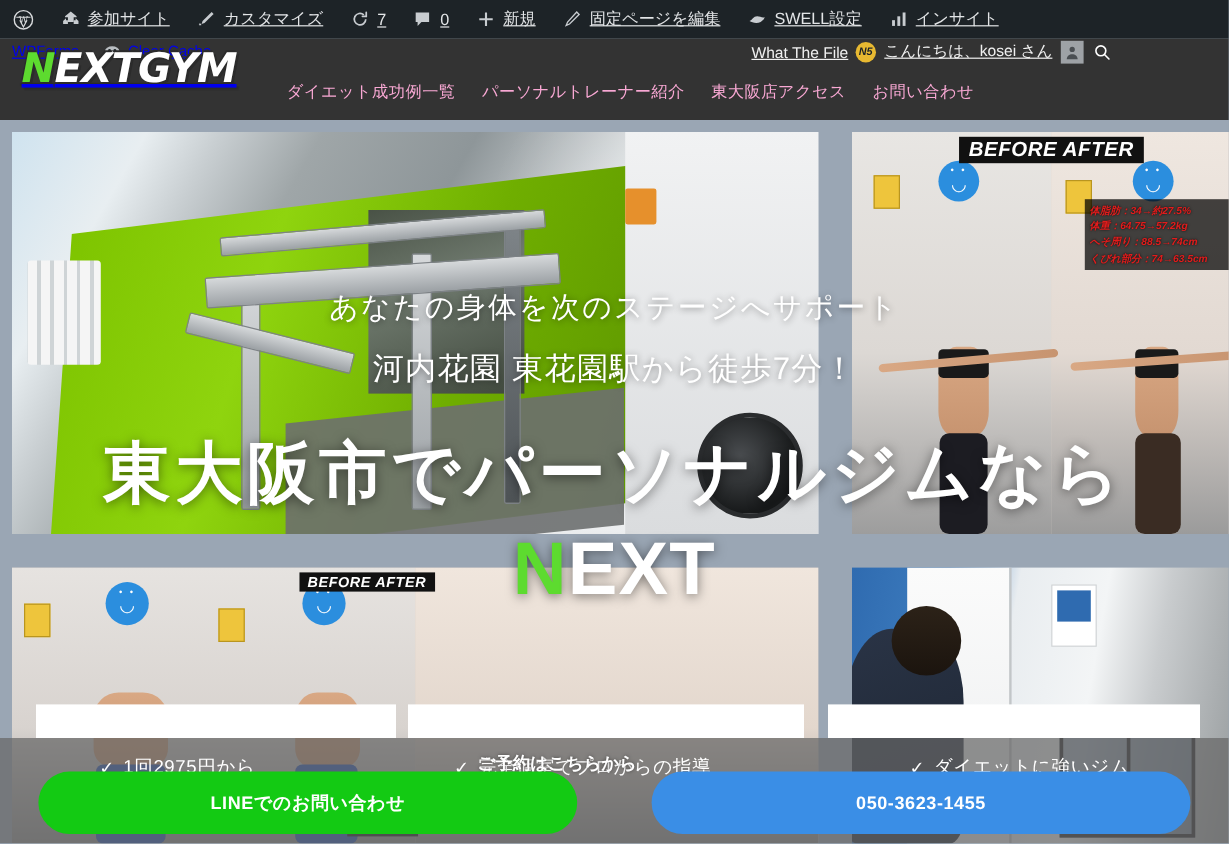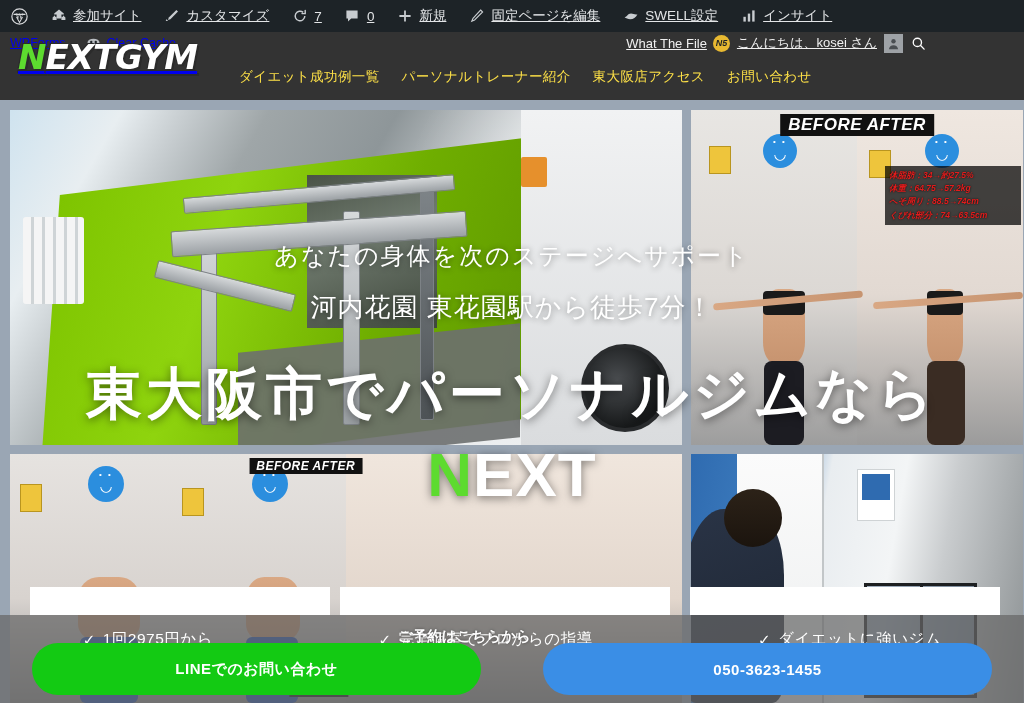--- a/index.html
+++ b/index.html
@@ -51,36 +51,36 @@
     text-shadow: 2px 2px 0 #2b2b2b, -1px -1px 0 #2b2b2b;
   }
   .logo .n{ color:#5ddb2f; }
   .logo .rest{ color:#ffffff; }
 
   .navmenu{
     position:absolute; left:228px; top:22px; height:46px;
     display:flex; align-items:center; gap:0;
   }
   .navmenu a{
-    color:#fde047; font-size:13.5px; text-decoration:none; padding:0 11px;
+    color:#f9a8d4; font-size:13.5px; text-decoration:none; padding:0 11px;
     white-space:nowrap; letter-spacing:.4px;
   }
 
   
   .hero{
     position:absolute; top:100px; left:0; width:1024px; height:603px;
     background:#9aa6b4; overflow:hidden;
   }
   .grid{
     position:absolute; inset:0;
     padding:10px 10px 0 10px;
     display:grid;
     grid-template-columns: 672px 332px;
     grid-template-rows: 335px 1fr;
-    gap:9px;
+    gap:28px;
   }
   .cell{ overflow:hidden; position:relative; background:#555; }
 
   
   .ph-gym{
     background:
       radial-gradient(circle at 86% 30%, rgba(255,255,255,.35), transparent 30%),
       linear-gradient(120deg,#cfe3ef 0%,#e8eef1 13%, #c9cfd2 20%, #9fa6a8 30%, #8e9699 45%, #e7eaec 64%, #f3f4f5 100%);
   }
   .turf{

